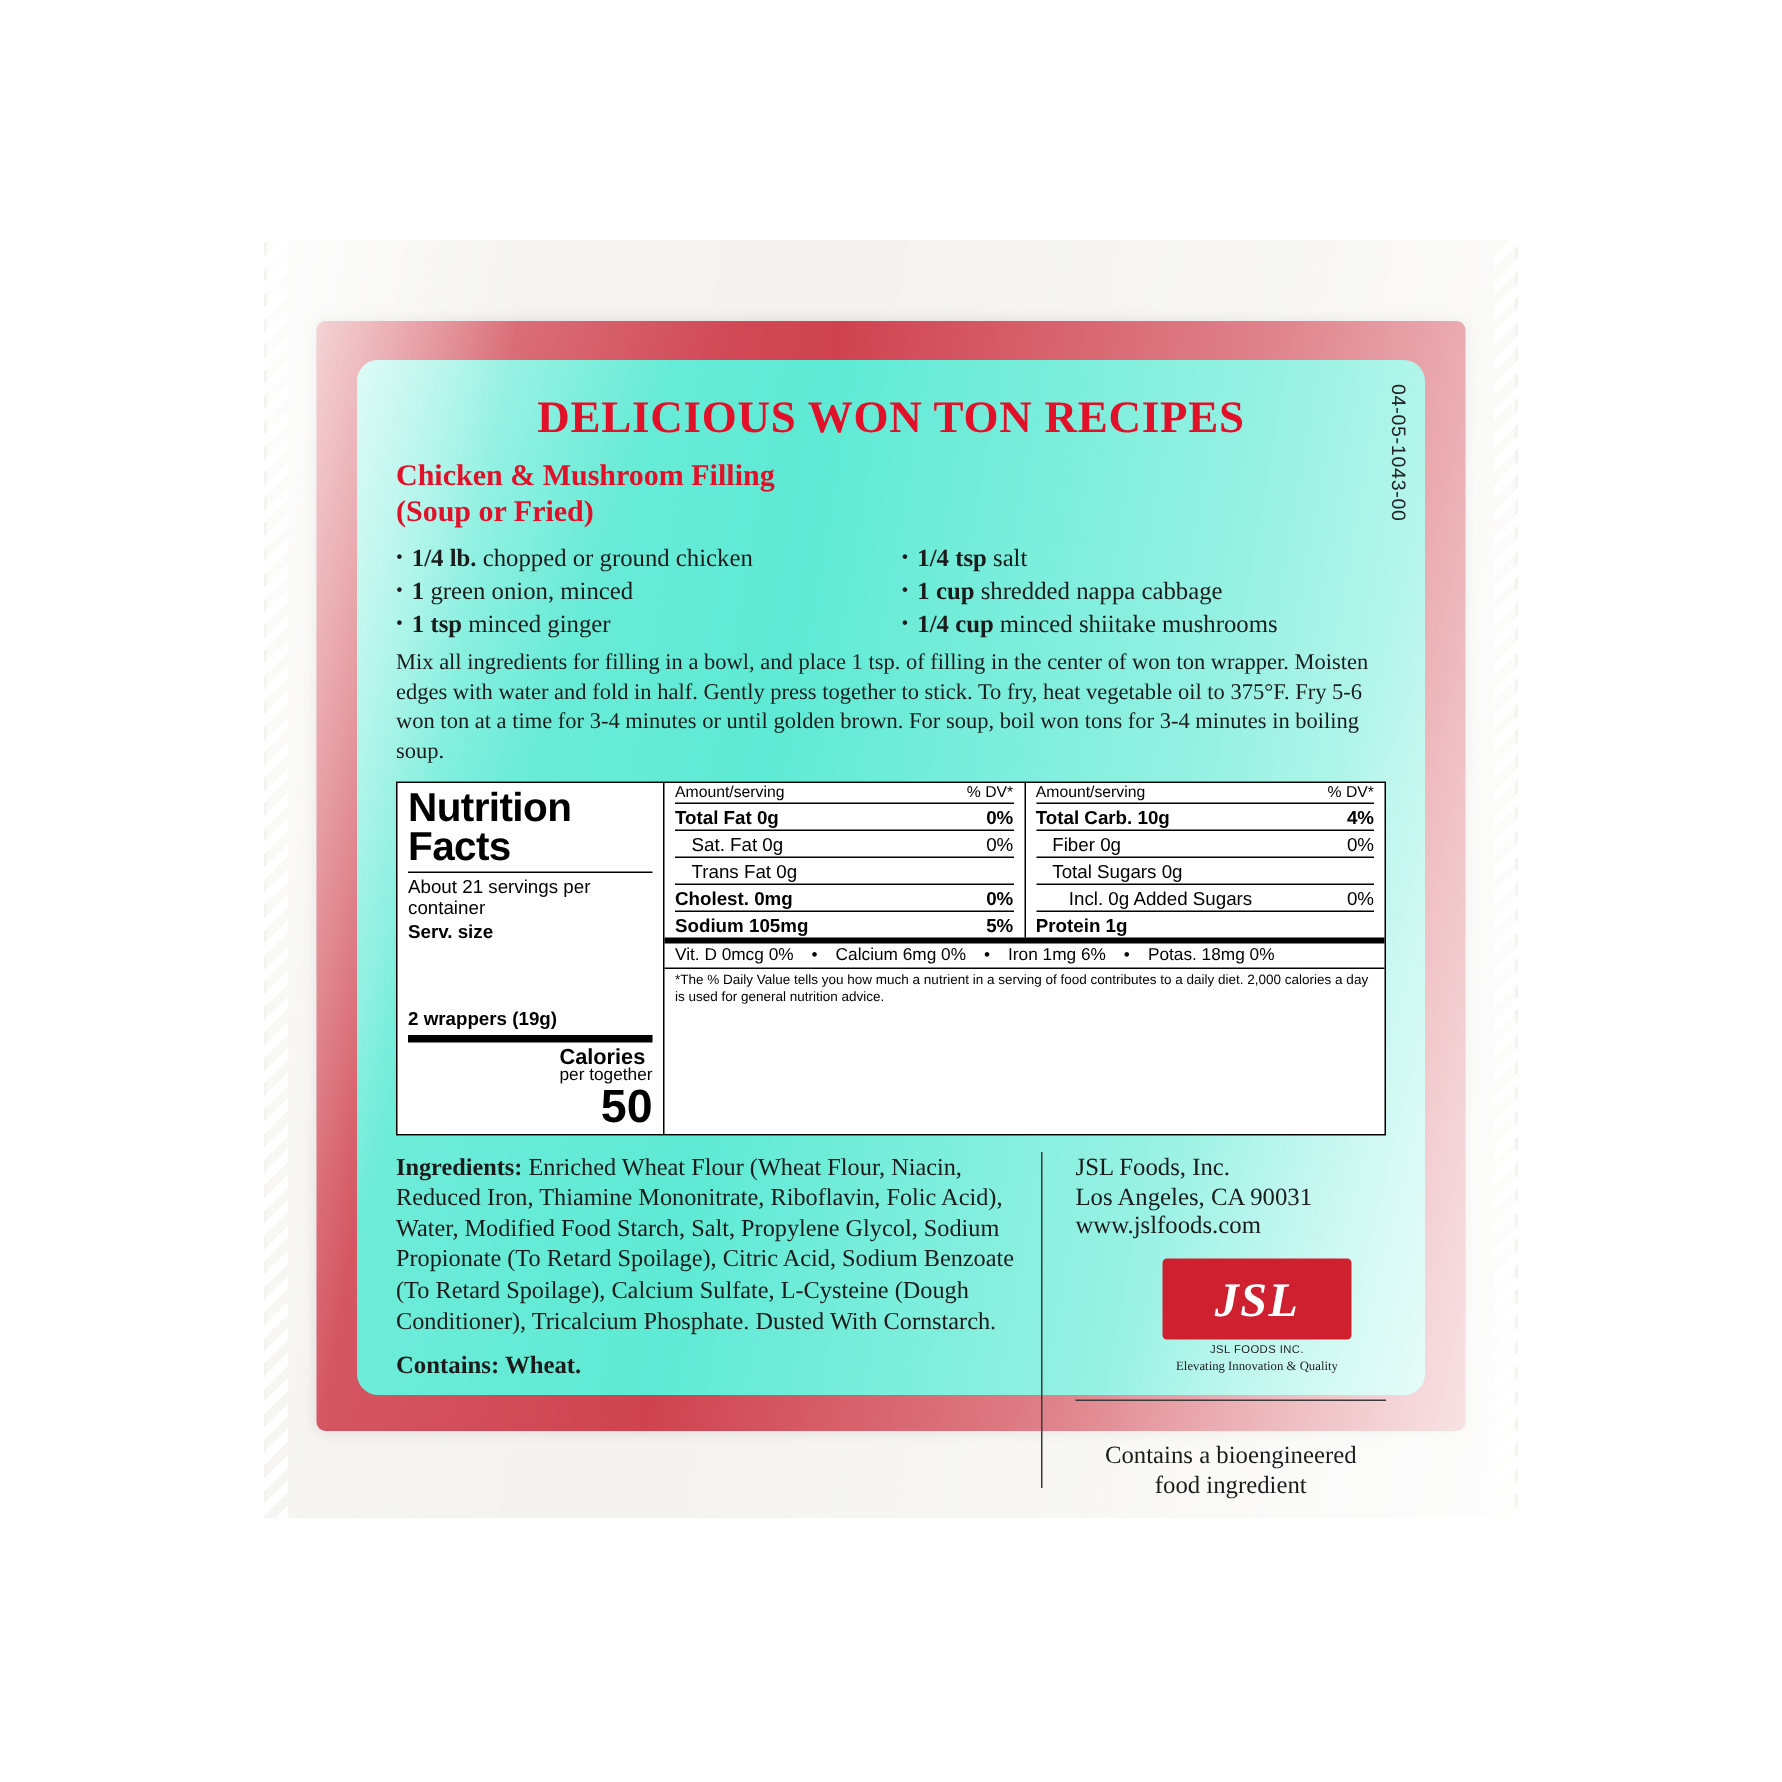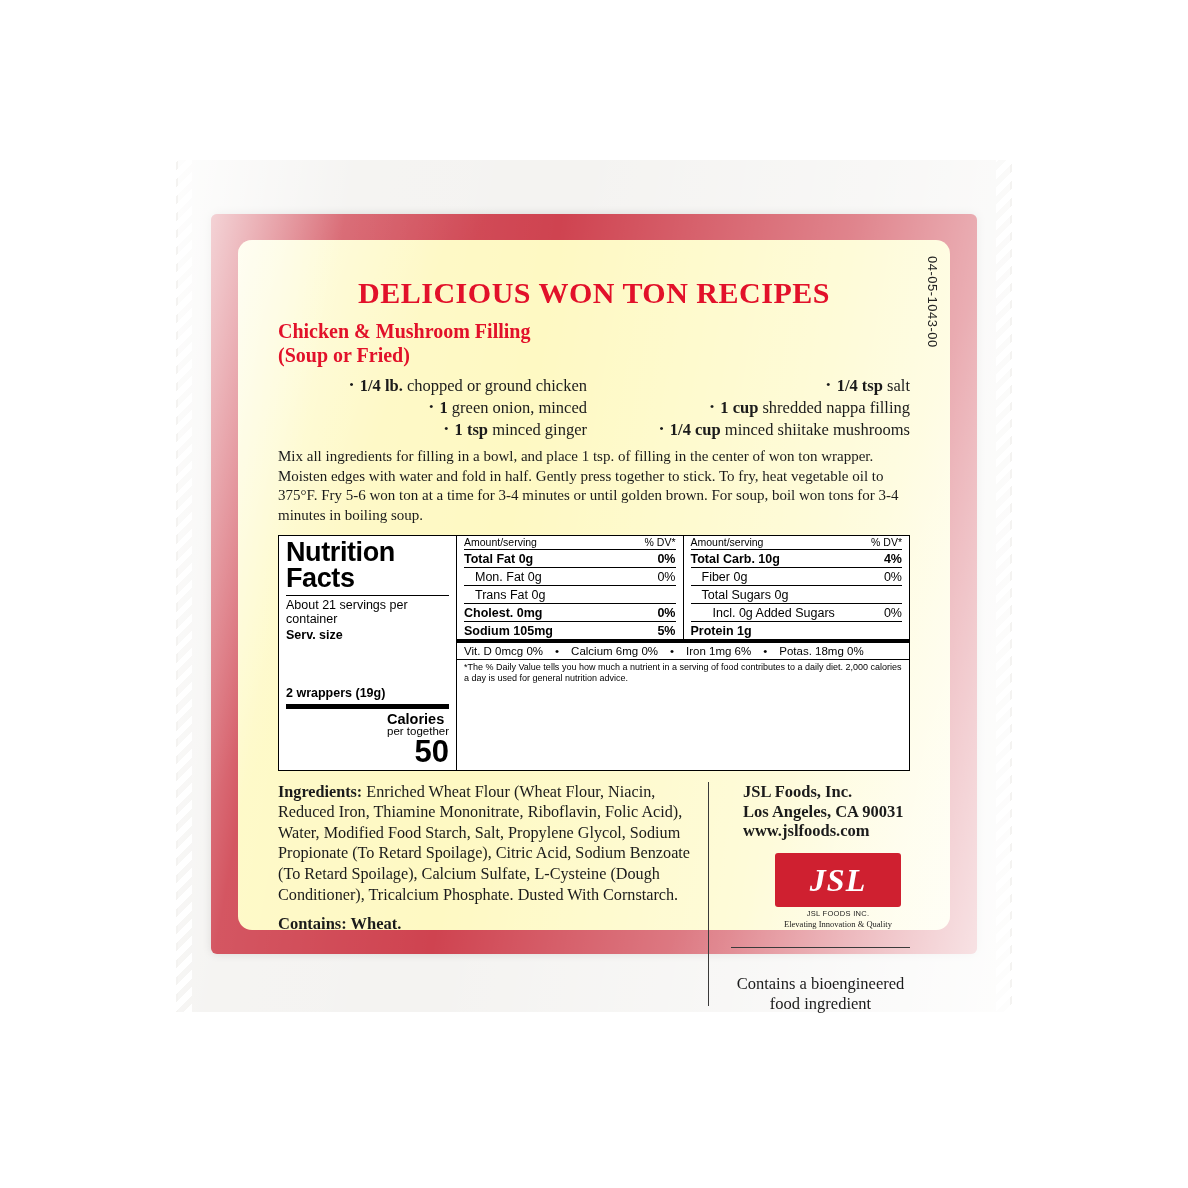--- a/index.html
+++ b/index.html
@@ -70,23 +70,23 @@
     border-radius:6px;
   }
 
   
   #white-card {
     position: absolute;
     left: 60px;
     top: 80px;
     width: 712px;
     height: 690px;
-    background: #fef9c3;
+    background: #5eead4;
     border-radius: 14px;
-    padding: 14px;
+    padding: 0;
     box-sizing: border-box;
   }
   #white-card::after{
     content:"";
     position:absolute;
     inset:0;
     border-radius:14px;
     background:linear-gradient(110deg, rgba(255,255,255,0.55) 0%, rgba(255,255,255,0.0) 22%,
                rgba(255,255,255,0.0) 78%, rgba(255,255,255,0.45) 100%);
     pointer-events:none;
@@ -134,21 +134,20 @@
     display: flex;
     gap: 0;
     font-size: 16.5px;
     line-height: 1.33;
     color: #1b1b1b;
   }
   #ing-cols .col { width: 50%; }
   #ing-cols .col.right { padding-left: 14px; }
   .ing-li {
     white-space: nowrap;
-    text-align: right;
   }
   .ing-li .bullet { margin-right: 6px; color:#1b1b1b; font-size: 13px; position:relative; top:-2px;}
   .ing-li b { font-weight: bold; }
 
   #directions {
     margin-top: 6px;
     font-size: 15px;
     line-height: 1.30;
     color: #1b1b1b;
   }
@@ -250,24 +249,23 @@
     margin: 0 0 8px 0;
   }
   #company {
     flex: 1;
     padding-left: 22px;
     text-align: center;
     color: #1b1b1b;
   }
   #company .name {
     text-align: left;
-    font-weight: bold;
+    font-weight: normal;
     font-size: 16.5px;
     line-height: 1.2;
-    margin-left: 12px;
   }
   #logo-wrap {
     margin-top: 12px;
     display: flex;
     justify-content: center;
   }
   .logo-box {
     width: 126px;
     height: 54px;
     background: #cf2030;
@@ -346,21 +344,21 @@
             <span>minced ginger</span>
           </div>
         </div>
         <div class="col right">
           <div class="ing-li">
             <span class="bullet">•</span><b>1/4 tsp</b>
             <span>salt</span>
           </div>
           <div class="ing-li">
             <span class="bullet">•</span><b>1 cup</b>
-            <span>shredded nappa filling</span>
+            <span>shredded nappa cabbage</span>
           </div>
           <div class="ing-li">
             <span class="bullet">•</span><b>1/4 cup</b>
             <span>minced shiitake mushrooms</span>
           </div>
         </div>
       </div>
 
       <div id="directions">Mix all ingredients for filling in a bowl, and place 1 tsp. of filling in the center of won ton wrapper. Moisten edges with water and fold in half. Gently press together to stick. To fry, heat vegetable oil to 375°F. Fry 5-6 won ton at a time for 3-4 minutes or until golden brown. For soup, boil won tons for 3-4 minutes in boiling soup.</div>
 
@@ -389,21 +387,21 @@
             <div class="nf-col c1">
               <div class="nf-head">
                 <span>Amount/serving</span>
                 <span>% DV*</span>
               </div>
               <div class="nf-row b">
                 <span class="nm">Total Fat 0g</span>
                 <span>0%</span>
               </div>
               <div class="nf-row indent">
-                <span class="nm">Mon. Fat 0g</span>
+                <span class="nm">Sat. Fat 0g</span>
                 <span>0%</span>
               </div>
               <div class="nf-row indent">
                 <span class="nm">Trans Fat 0g</span>
                 <span></span>
               </div>
               <div class="nf-row b">
                 <span class="nm">Cholest. 0mg</span>
                 <span>0%</span>
               </div>

